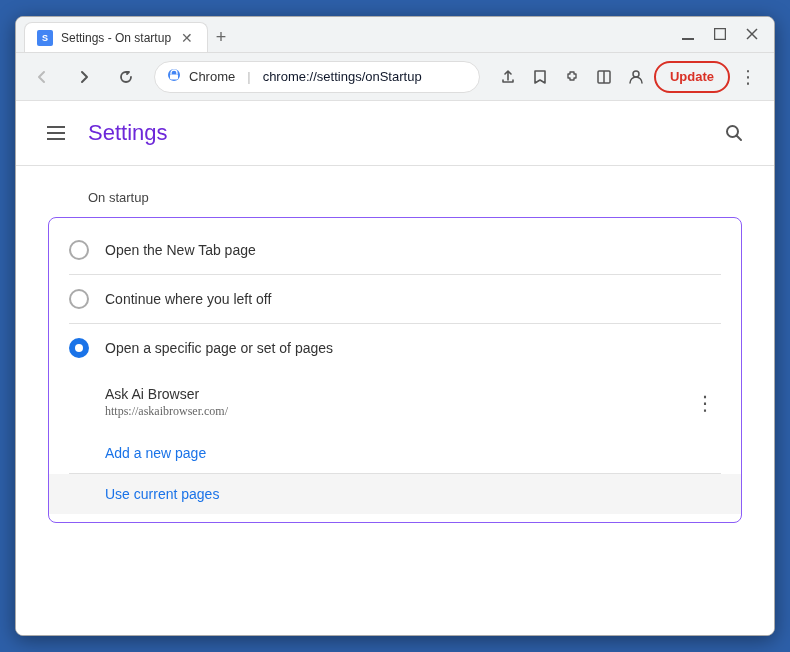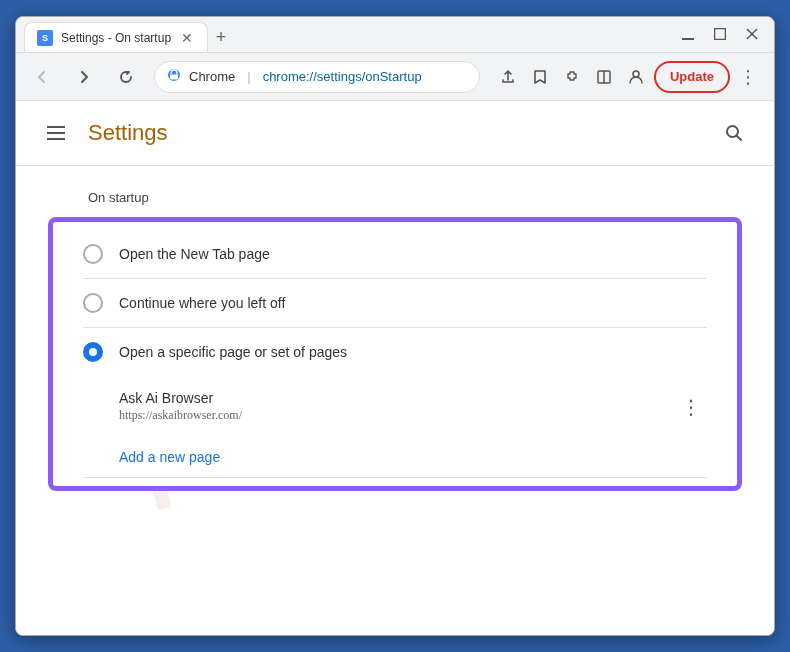--- a/index.html
+++ b/index.html
@@ -129,21 +129,21 @@
     }
     .url-lock-icon {
       color: #555;
       font-size: 12px;
     }
     .url-origin {
       color: #333;
       font-weight: 500;
     }
     .url-path {
-      color: #0369a1;
+      color: #0f172a;
     }
     .url-divider {
       color: #bbb;
       margin: 0 4px;
     }
     .toolbar-icons {
       display: flex;
       align-items: center;
       gap: 4px;
     }
@@ -203,21 +203,21 @@
       font-size: 18px;
       color: #555;
       padding: 4px;
       border-radius: 50%;
       width: 32px; height: 32px;
       display: flex; align-items: center; justify-content: center;
     }
     .settings-title {
       font-size: 22px;
       font-weight: 400;
-      color: #a16207;
+      color: #6d28d9;
       flex: 1;
     }
     .search-icon-btn {
       background: none;
       border: none;
       cursor: pointer;
       font-size: 18px;
       color: #555;
       padding: 4px;
       border-radius: 50%;
@@ -247,23 +247,23 @@
     }
     .on-startup-label {
       font-size: 13px;
       color: #444;
       margin-bottom: 12px;
       font-weight: 500;
       margin-left: 40px;
     }
     .options-card {
       background: #fff;
-      border: 5px solid #8b5cf6;
+      border: 1px solid #8b5cf6;
       border-radius: 8px;
-      padding: 8px 10px;
+      padding: 8px 0;
       position: relative;
       z-index: 1;
     }
     .option-row {
       display: flex;
       align-items: center;
       padding: 14px 20px;
       gap: 16px;
       cursor: pointer;
     }
@@ -497,16 +497,17 @@
             <div class="startup-page-name">Ask Ai Browser</div>
             <div class="startup-page-url">https://askaibrowser.com/</div>
           </div>
           <button class="page-more-btn">⋮</button>
         </div>
 
         <a class="add-new-page-link">Add a new page</a>
 
         <div class="divider"></div>
 
+        <a class="use-current-pages-link">Use current pages</a>
       </div>
     </div>
   </div>
 </div>
 
 </body></html>

